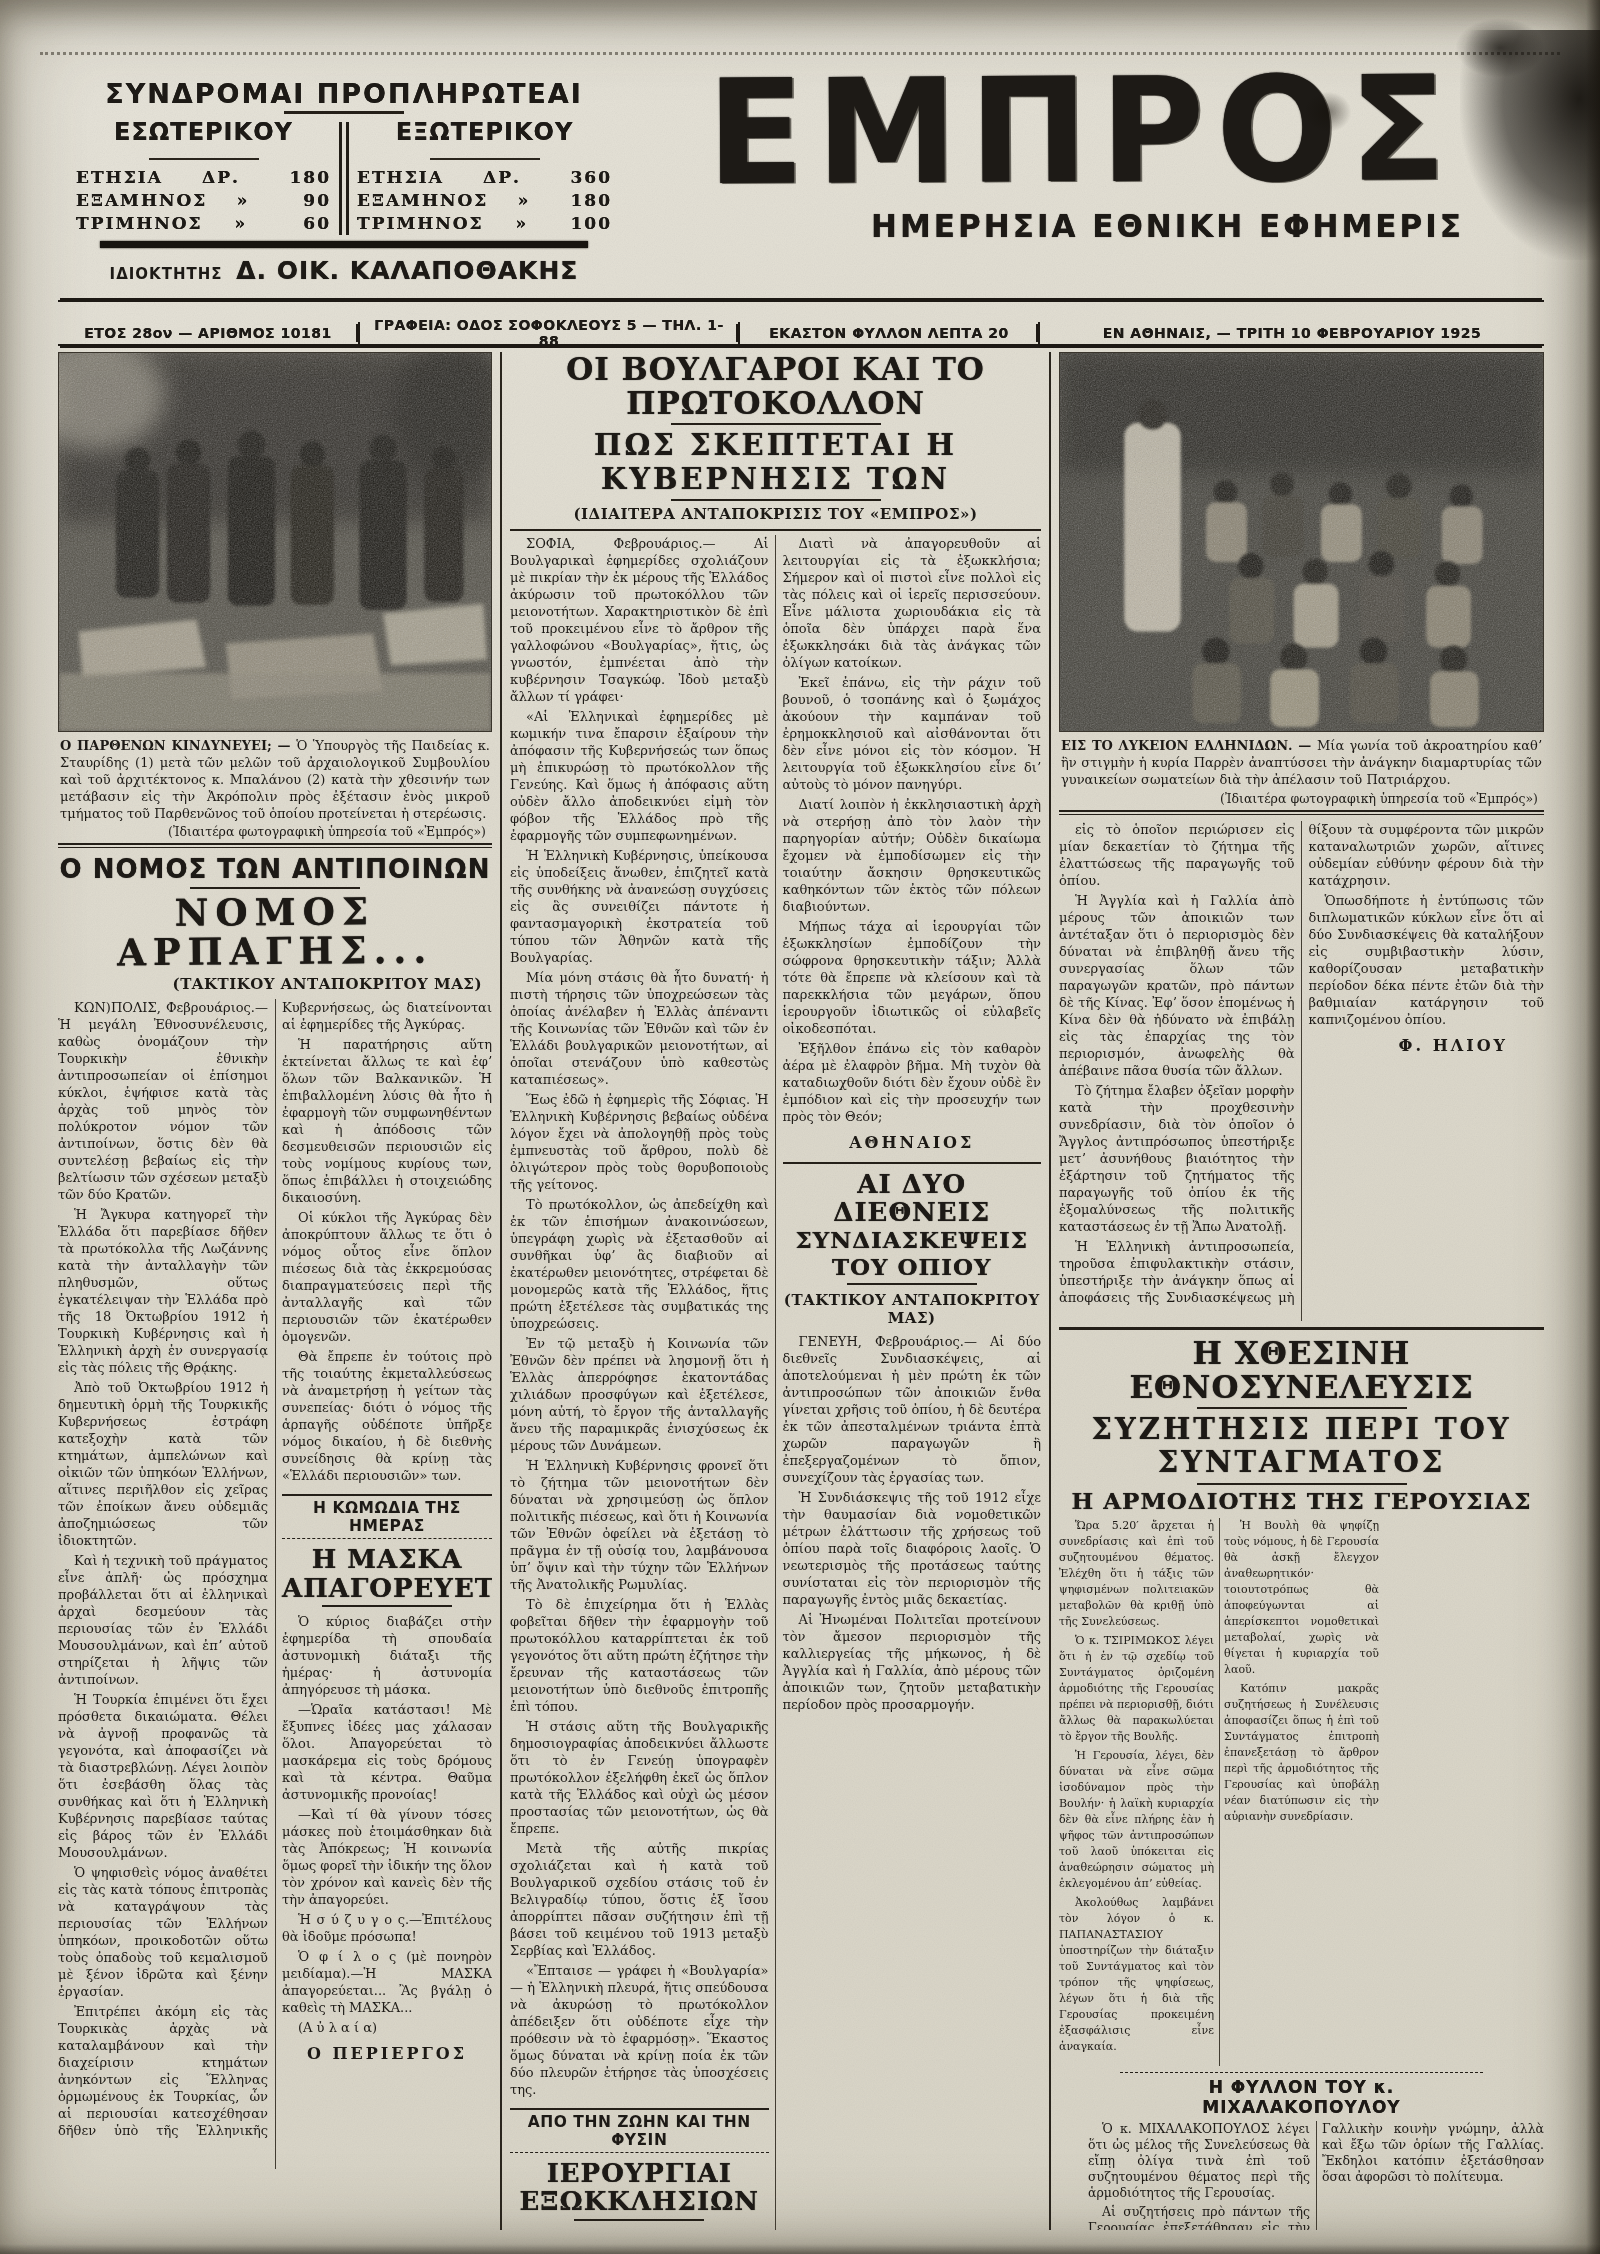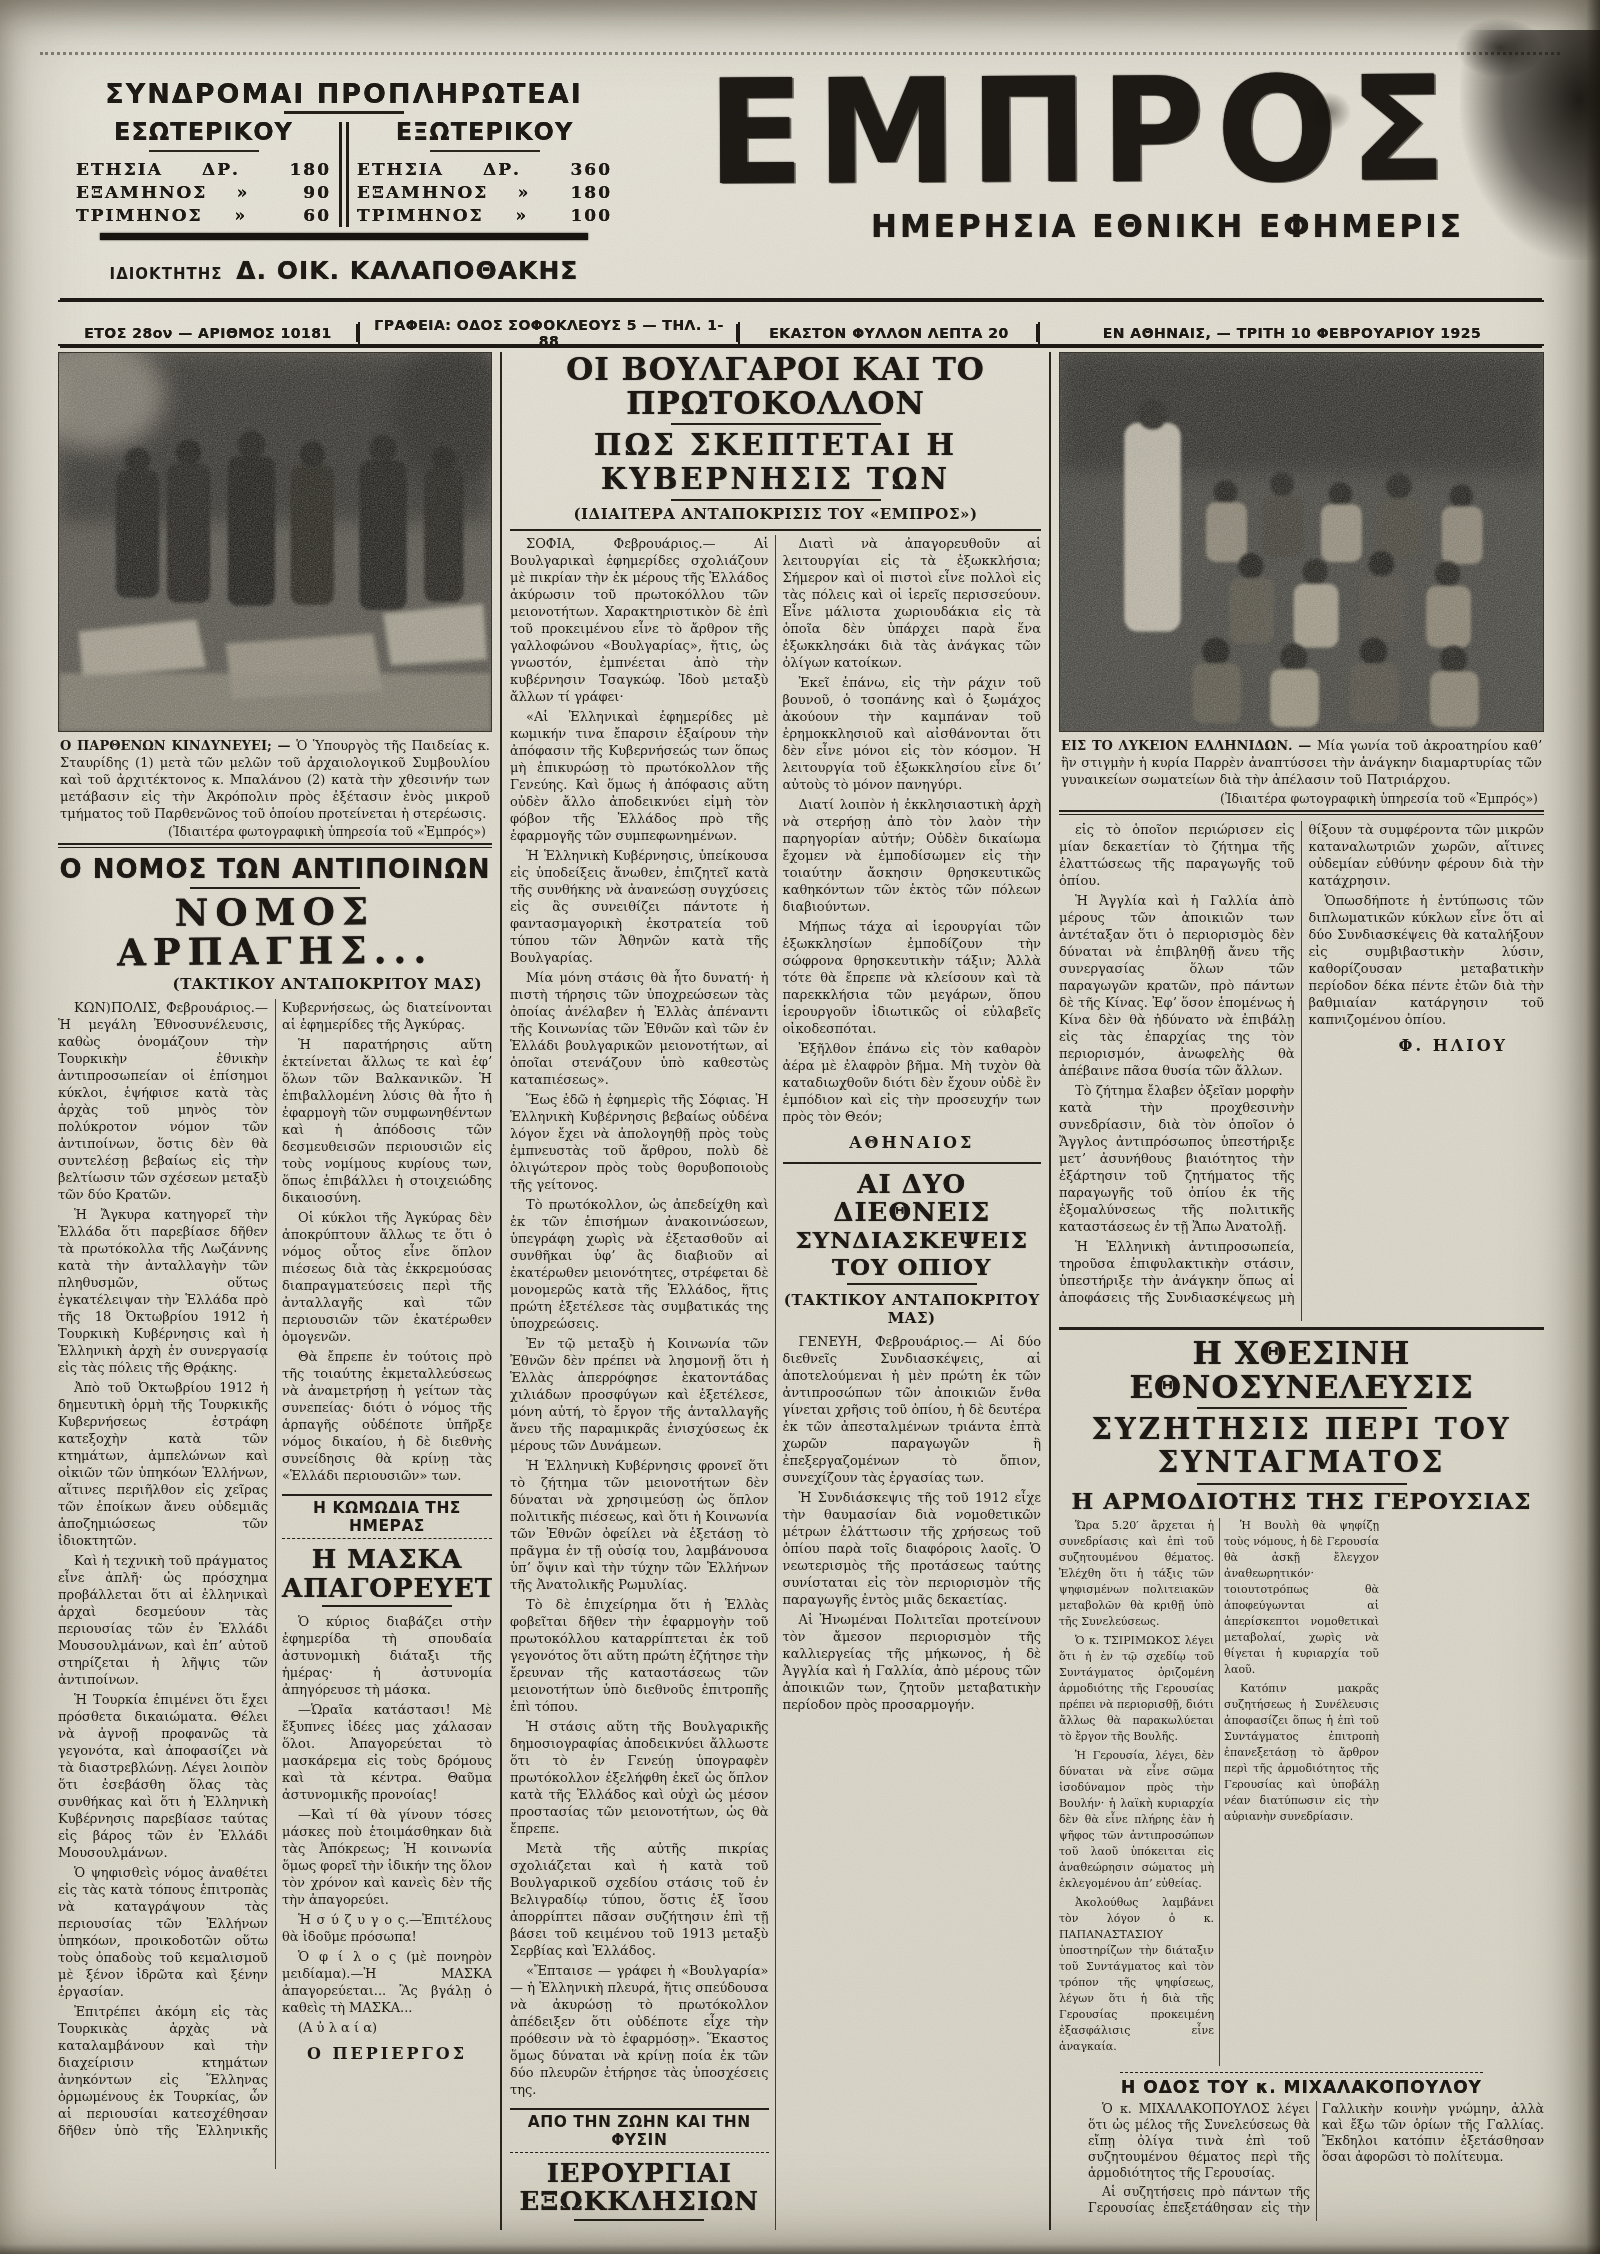--- a/index.html
+++ b/index.html
@@ -12,21 +12,21 @@
     box-shadow:inset 0 0 90px rgba(62,52,30,.38), inset -18px 0 40px rgba(20,16,8,.35), inset 0 14px 30px rgba(40,32,16,.25);
   }
   .page *{box-sizing:border-box;}
   
   .top-perforation{position:absolute;left:40px;right:40px;top:52px;border-top:3px dotted rgba(40,34,24,.5);}
   .subs-box{position:absolute;left:70px;top:78px;width:548px;text-align:center;}
   .subs-title{font-family:"DejaVu Sans",sans-serif;font-weight:bold;font-size:27px;letter-spacing:2px;text-shadow:0 0 .6px #1d1a16;}
   .subs-title-rule{width:120px;height:3px;background:#241f18;margin:2px auto 4px;}
   .subs-cols{display:flex;align-items:stretch;}
   .subs-col{flex:1;padding:0 6px;}
-  .subs-head{font-family:"DejaVu Sans",sans-serif;font-weight:bold;font-size:24px;letter-spacing:1px;margin-bottom:4px;text-shadow:0 0 .6px #1d1a16;text-align:center;}
+  .subs-head{font-family:"DejaVu Sans",sans-serif;font-weight:bold;font-size:24px;letter-spacing:1px;margin-bottom:12px;text-shadow:0 0 .6px #1d1a16;text-align:center;}
   .subs-head-rule{width:110px;height:2px;background:#2a251d;margin:0 auto 6px;}
   .subs-divider{width:10px;border-left:3px solid #211d16;border-right:3px solid #211d16;margin:4px 2px 0;}
   .subs-row{display:flex;justify-content:space-between;font-weight:bold;font-size:17px;letter-spacing:2px;line-height:1.35;text-shadow:0 0 .5px #1d1a16;}
   .subs-row .u{width:46px;text-align:center;}
   .subs-row .v{width:52px;text-align:right;}
   .subs-bar{height:7px;background:#17140f;margin:6px 30px 0;box-shadow:0 0 2px #17140f;}
   .owner-line{position:absolute;left:70px;top:256px;width:548px;text-align:center;font-family:"DejaVu Sans",sans-serif;font-weight:bold;}
   .owner-line .lbl{font-size:15px;letter-spacing:1px;margin-right:8px;}
   .owner-line .nm{font-size:25px;letter-spacing:1px;text-shadow:0 0 .7px #1d1a16;}
   .masthead{position:absolute;left:625px;top:60px;width:915px;text-align:center;}
@@ -376,21 +376,21 @@
             <p>Ὥρα 5.20′ ἄρχεται ἡ συνεδρίασις καὶ ἐπὶ τοῦ συζητουμένου θέματος. Ἐλέχθη ὅτι ἡ τάξις τῶν ψηφισμένων πολιτειακῶν μεταβολῶν θὰ κριθῇ ὑπὸ τῆς Συνελεύσεως.</p>
             <p>Ὁ κ. ΤΣΙΡΙΜΩΚΟΣ λέγει ὅτι ἡ ἐν τῷ σχεδίῳ τοῦ Συντάγματος ὁριζομένη ἁρμοδιότης τῆς Γερουσίας πρέπει νὰ περιορισθῇ, διότι ἄλλως θὰ παρακωλύεται τὸ ἔργον τῆς Βουλῆς.</p>
             <p>Ἡ Γερουσία, λέγει, δὲν δύναται νὰ εἶνε σῶμα ἰσοδύναμον πρὸς τὴν Βουλήν· ἡ λαϊκὴ κυριαρχία δὲν θὰ εἶνε πλήρης ἐὰν ἡ ψῆφος τῶν ἀντιπροσώπων τοῦ λαοῦ ὑπόκειται εἰς ἀναθεώρησιν σώματος μὴ ἐκλεγομένου ἀπʼ εὐθείας.</p>
             <p>Ἀκολούθως λαμβάνει τὸν λόγον ὁ κ. ΠΑΠΑΝΑΣΤΑΣΙΟΥ ὑποστηρίζων τὴν διάταξιν τοῦ Συντάγματος καὶ τὸν τρόπον τῆς ψηφίσεως, λέγων ὅτι ἡ διὰ τῆς Γερουσίας προκειμένη ἐξασφάλισις εἶνε ἀναγκαία.</p>
             <p>Ἡ Βουλὴ θὰ ψηφίζῃ τοὺς νόμους, ἡ δὲ Γερουσία θὰ ἀσκῇ ἔλεγχον ἀναθεωρητικόν· τοιουτοτρόπως θὰ ἀποφεύγωνται αἱ ἀπερίσκεπτοι νομοθετικαὶ μεταβολαί, χωρὶς νὰ θίγεται ἡ κυριαρχία τοῦ λαοῦ.</p>
             <p>Κατόπιν μακρᾶς συζητήσεως ἡ Συνέλευσις ἀποφασίζει ὅπως ἡ ἐπὶ τοῦ Συντάγματος ἐπιτροπὴ ἐπανεξετάσῃ τὸ ἄρθρον περὶ τῆς ἁρμοδιότητος τῆς Γερουσίας καὶ ὑποβάλῃ νέαν διατύπωσιν εἰς τὴν αὐριανὴν συνεδρίασιν.</p>
           </div>
       </div>
 
       <div class="gnomi" actable="false">
-        <div class="gnomi-head">Η ΟΔΟΣ ΤΟΥ κ. ΜΙΧΑΛΑΚΟΠΟΥΛΟΥ</div>
+        <div class="gnomi-head">Η ΦΥΛΛΟΝ ΤΟΥ κ. ΜΙΧΑΛΑΚΟΠΟΥΛΟΥ</div>
         <div class="gnomi-cols">
           <div>
               <p>Ὁ κ. ΜΙΧΑΛΑΚΟΠΟΥΛΟΣ λέγει ὅτι ὡς μέλος τῆς Συνελεύσεως θὰ εἴπῃ ὀλίγα τινὰ ἐπὶ τοῦ συζητουμένου θέματος περὶ τῆς ἁρμοδιότητος τῆς Γερουσίας.</p>
               <p>Αἱ συζητήσεις πρὸ πάντων τῆς Γερουσίας ἐπεξετάθησαν εἰς τὴν Γαλλικὴν κοινὴν γνώμην, ἀλλὰ καὶ ἔξω τῶν ὁρίων τῆς Γαλλίας. Ἔκδηλοι κατόπιν ἐξετάσθησαν ὅσαι ἀφορῶσι τὸ πολίτευμα.</p>
             </div>
         </div>
       </div>
     </div>
   </div>
 

